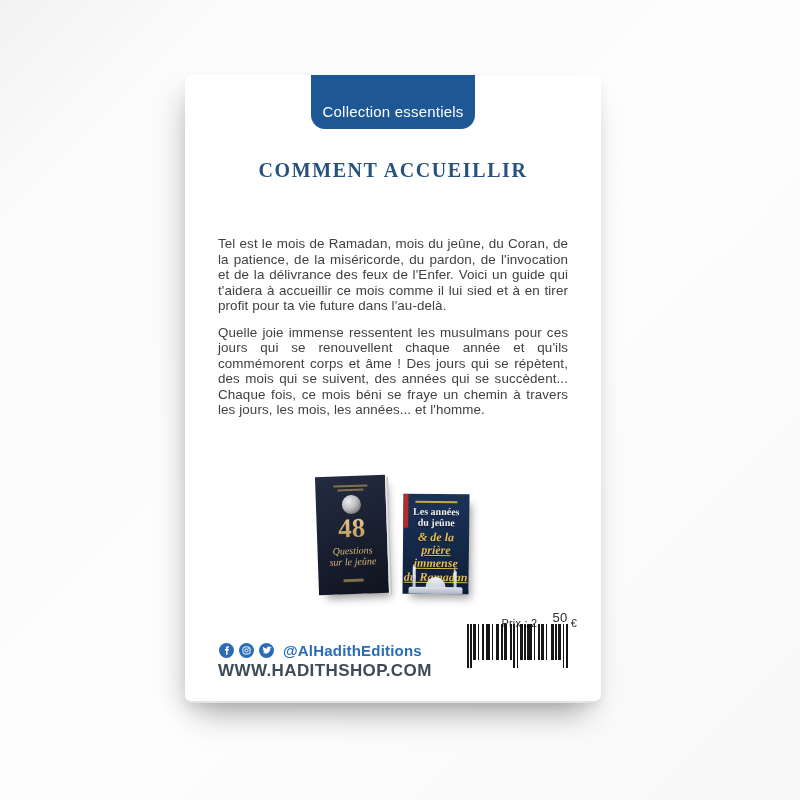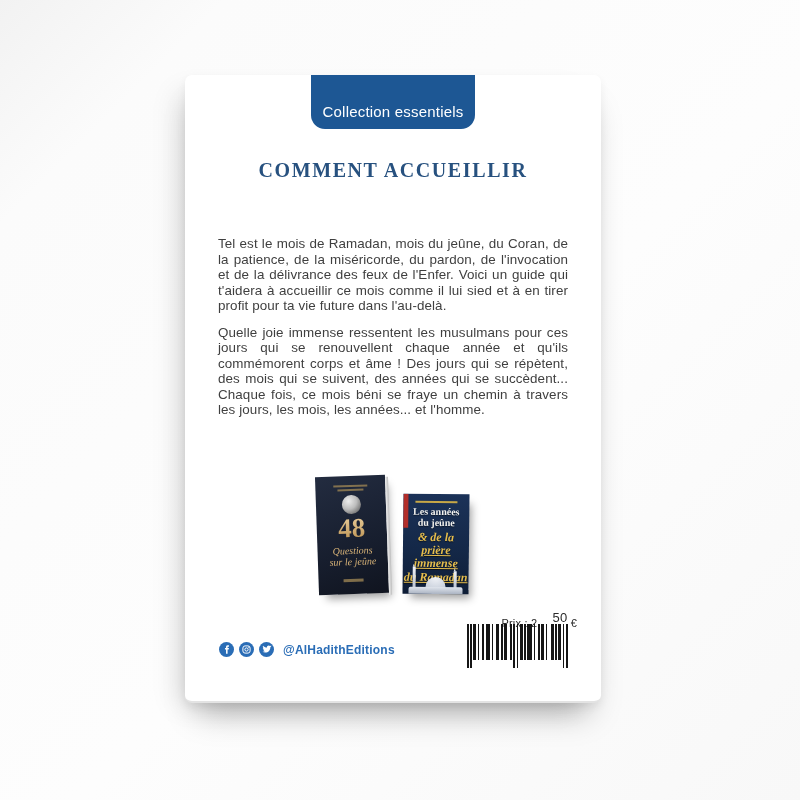--- a/index.html
+++ b/index.html
@@ -273,21 +273,21 @@
     width: 15px; height: 15px;
     border-radius: 50%;
     background: #2a6db6;
     display: flex; align-items: center; justify-content: center;
   }
   .social-icon svg { display: block; }
   .social-handle {
     margin-left: 4px;
     color: #2a6db6;
     font-weight: 700;
-    font-size: 12px;
+    font-size: 15px;
     letter-spacing: 0.2px;
   }
   .website {
     position: absolute;
     top: 586px; left: 33px;
     color: #3c4b59;
     font-weight: 700;
     font-size: 17px;
     letter-spacing: 0.4px;
   }
@@ -421,15 +421,16 @@
           </svg>
       </span>
       <span class="social-icon">
         <svg width="10" height="9" viewBox="0 0 12 10">
             <path fill="#ffffff" d="M11.5 1.2c-.4.2-.9.3-1.3.4.5-.3.8-.7 1-1.3-.5.3-1 .5-1.5.6C9.2.4 8.6.1 8 .1 6.8.1 5.9 1 5.9 2.2c0 .2 0 .3.1.5C4 2.6 2.4 1.8 1.3.5c-.2.3-.3.7-.3 1.1 0 .7.4 1.4 1 1.8-.4 0-.7-.1-1-.3 0 1 .7 1.9 1.7 2.1-.2 0-.4.1-.6.1h-.5c.3.9 1.1 1.5 2 1.5C2.9 7.4 2 7.7 1 7.7H.5c1 .6 2.1 1 3.3 1 4 0 6.2-3.3 6.2-6.2v-.3c.4-.3.8-.7 1-1.1-.4.2-.8.3-1.2.4z"></path>
           </svg>
       </span>
       <span class="social-handle">@AlHadithEditions</span>
     </div>
 
+    <div class="website">WWW.HADITHSHOP.COM</div>
 
   </div>
 </div>
 
 </body></html>

